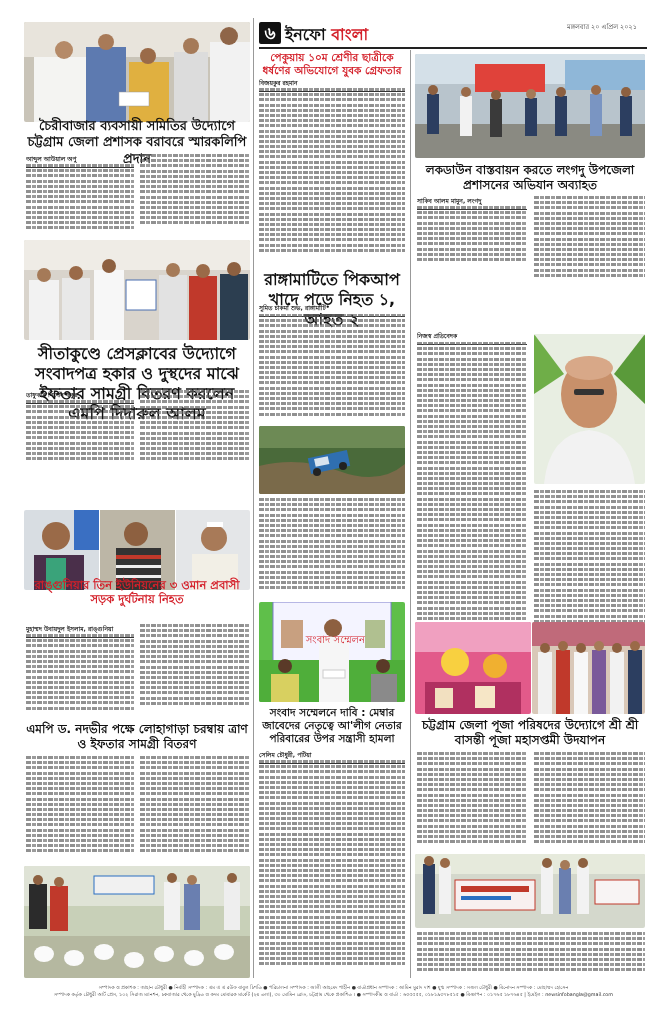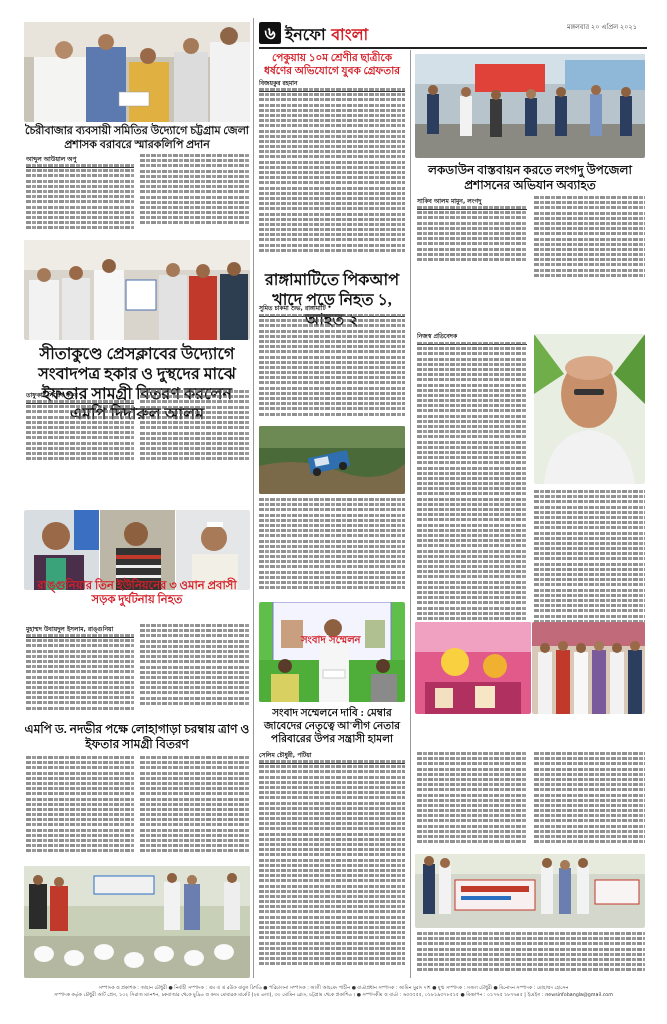--- a/index.html
+++ b/index.html
@@ -1,20 +1,20 @@
 <!DOCTYPE html>
 <html><head>
 <meta charset="utf-8">
 <style>
   * { box-sizing: border-box; margin: 0; padding: 0; }
   body { width: 667px; height: 1024px; background: #fff; font-family: "DejaVu Sans", sans-serif; overflow: hidden; position: relative; }
   .page { position: absolute; left: 22px; top: 18px; width: 625px; height: 975px; background: #fff; }
   .abs { position: absolute; }
   .photo { position: absolute; overflow: hidden; border-radius: 2px; }
-  .headline { position: absolute; text-align: center; font-weight: bold; line-height: 1.25; font-family: Liberation Serif, serif; }
+  .headline { position: absolute; text-align: center; font-weight: bold; line-height: 1.25; }
   .hl-black { color: #111; }
   .hl-red { color: #d4202a; }
   .byline { position: absolute; font-size: 6px; font-weight: bold; color: #222; border-bottom: 1px solid #333; padding-bottom: 2px; white-space: nowrap; overflow: hidden; }
   .bodytext { position: absolute; overflow: hidden; }
   .bodytext .ln { height: 3px; margin-bottom: 2.2px; background: repeating-linear-gradient(90deg, #555 0 5px, transparent 5px 6px, #666 6px 10px, transparent 10px 11px); opacity: 0.65; }
   .colrule { position: absolute; width: 1px; background: #999; }
   .masthead-num { position: absolute; left: 237px; top: 4px; width: 22px; height: 22px; background: #111; color: #fff; font-weight: bold; font-size: 17px; text-align: center; line-height: 22px; border-radius: 2px; }
   .masthead-title { position: absolute; left: 263px; top: 4px; font-size: 16px; font-weight: bold; white-space: nowrap; }
   .masthead-title .a { color: #111; }
   .masthead-title .b { color: #d4202a; }
@@ -50,21 +50,21 @@
       <circle cx="82" cy="20" r="8" fill="#a87a58"></circle>
       <rect x="105" y="40" width="40" height="60" fill="#e0b040"></rect>
       <circle cx="124" cy="34" r="8" fill="#9a6a48"></circle>
       <rect x="150" y="30" width="34" height="70" fill="#dcdcdc"></rect>
       <circle cx="167" cy="24" r="8" fill="#a57a58"></circle>
       <rect x="186" y="20" width="40" height="80" fill="#f2f2f2"></rect>
       <circle cx="205" cy="14" r="9" fill="#8f6548"></circle>
       <rect x="95" y="70" width="30" height="14" fill="#fff" stroke="#999" stroke-width="0.5"></rect>
     </svg>
   </div>
-  <div class="headline hl-black" style="left:2px; top:106px; width:226px; font-size:11px;">চৈরীবাজার ব্যবসায়ী সমিতির উদ্যোগে চট্টগ্রাম জেলা প্রশাসক বরাবরে স্মারকলিপি প্রদান</div>
+  <div class="headline hl-black" style="left:2px; top:100px; width:226px; font-size:13px;">চৈরীবাজার ব্যবসায়ী সমিতির উদ্যোগে চট্টগ্রাম জেলা প্রশাসক বরাবরে স্মারকলিপি প্রদান</div>
   <div class="byline" style="left:4px; top:136px; width:108px;">আব্দুল আউয়াল অপু</div>
   <div class="bodytext" style="left:4px; top:146px; width:108px; height:72px;">
     <div class="ln"></div>
       <div class="ln"></div>
       <div class="ln"></div>
       <div class="ln"></div>
       <div class="ln"></div>
       <div class="ln"></div>
       <div class="ln"></div>
       <div class="ln"></div>
@@ -368,21 +368,21 @@
       <rect x="106" y="18" width="20" height="28" fill="#b0c090"></rect>
       <rect x="0" y="58" width="146" height="42" fill="#4fae3a"></rect>
       <circle cx="26" cy="64" r="7" fill="#5a3a28"></circle>
         <rect x="12" y="72" width="28" height="28" fill="#d8d060"></rect>
       <circle cx="124" cy="64" r="7" fill="#5a3a28"></circle>
         <rect x="112" y="72" width="26" height="28" fill="#8a8a8a"></rect>
       <circle cx="74" cy="26" r="9" fill="#8d6040"></circle>
       <rect x="60" y="35" width="30" height="65" fill="#f6f6f6"></rect>
       <rect x="64" y="68" width="22" height="8" fill="#fff" stroke="#ccc"></rect>
     </svg>
-    <div class="abs" style="left:42px; top:30px; width:64px; text-align:left; font-size:10px; font-weight:bold; color:#d4202a;">সংবাদ সম্মেলন</div>
+    <div class="abs" style="left:42px; top:30px; width:64px; text-align:right; font-size:10px; font-weight:normal; color:#d4202a;">সংবাদ সম্মেলন</div>
   </div>
   <div class="headline hl-black" style="left:236px; top:688px; width:148px; font-size:10.5px;">সংবাদ সম্মেলনে দাবি : মেম্বার জাবেদের নেতৃত্বে আ'লীগ নেতার পরিবারের উপর সন্ত্রাসী হামলা</div>
   <div class="byline" style="left:237px; top:732px; width:146px;">সেলিম চৌধুরী, পটিয়া</div>
   <div class="bodytext" style="left:237px; top:742px; width:146px; height:218px;">
     <div class="ln"></div>
       <div class="ln"></div>
       <div class="ln"></div>
       <div class="ln"></div>
       <div class="ln"></div>
       <div class="ln"></div>
@@ -600,20 +600,21 @@
       <rect x="42" y="30" width="14" height="62" fill="#f7f7f7"></rect>
         <circle cx="49" cy="26" r="5" fill="#8d6040"></circle>
       <rect x="60" y="28" width="14" height="64" fill="#7a5a9a"></rect>
         <circle cx="67" cy="24" r="5" fill="#a57a58"></circle>
       <rect x="78" y="30" width="14" height="62" fill="#f2f2f2"></rect>
         <circle cx="85" cy="26" r="5" fill="#8d6040"></circle>
       <rect x="96" y="28" width="14" height="64" fill="#2c3e60"></rect>
         <circle cx="103" cy="24" r="5" fill="#9a6a48"></circle>
     </svg>
   </div>
+  <div class="headline hl-black" style="left:393px; top:700px; width:230px; font-size:12px;">চট্টগ্রাম জেলা পূজা পরিষদের উদ্যোগে শ্রী শ্রী বাসন্তী পূজা মহাসপ্তমী উদযাপন</div>
   <div class="bodytext" style="left:395px; top:734px; width:110px; height:98px;">
     <div class="ln"></div>
       <div class="ln"></div>
       <div class="ln"></div>
       <div class="ln"></div>
       <div class="ln"></div>
       <div class="ln"></div>
       <div class="ln"></div>
       <div class="ln"></div>
       <div class="ln"></div>

